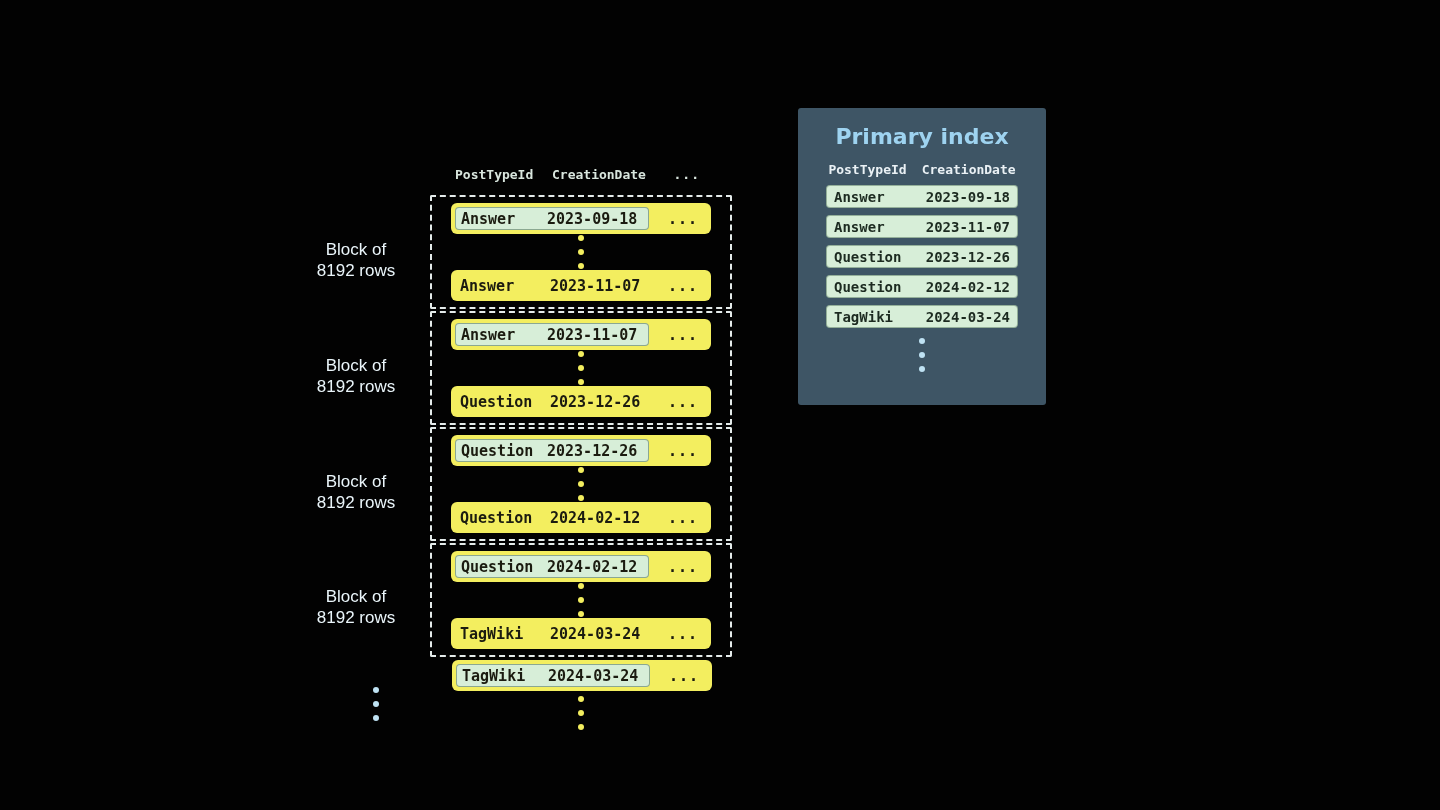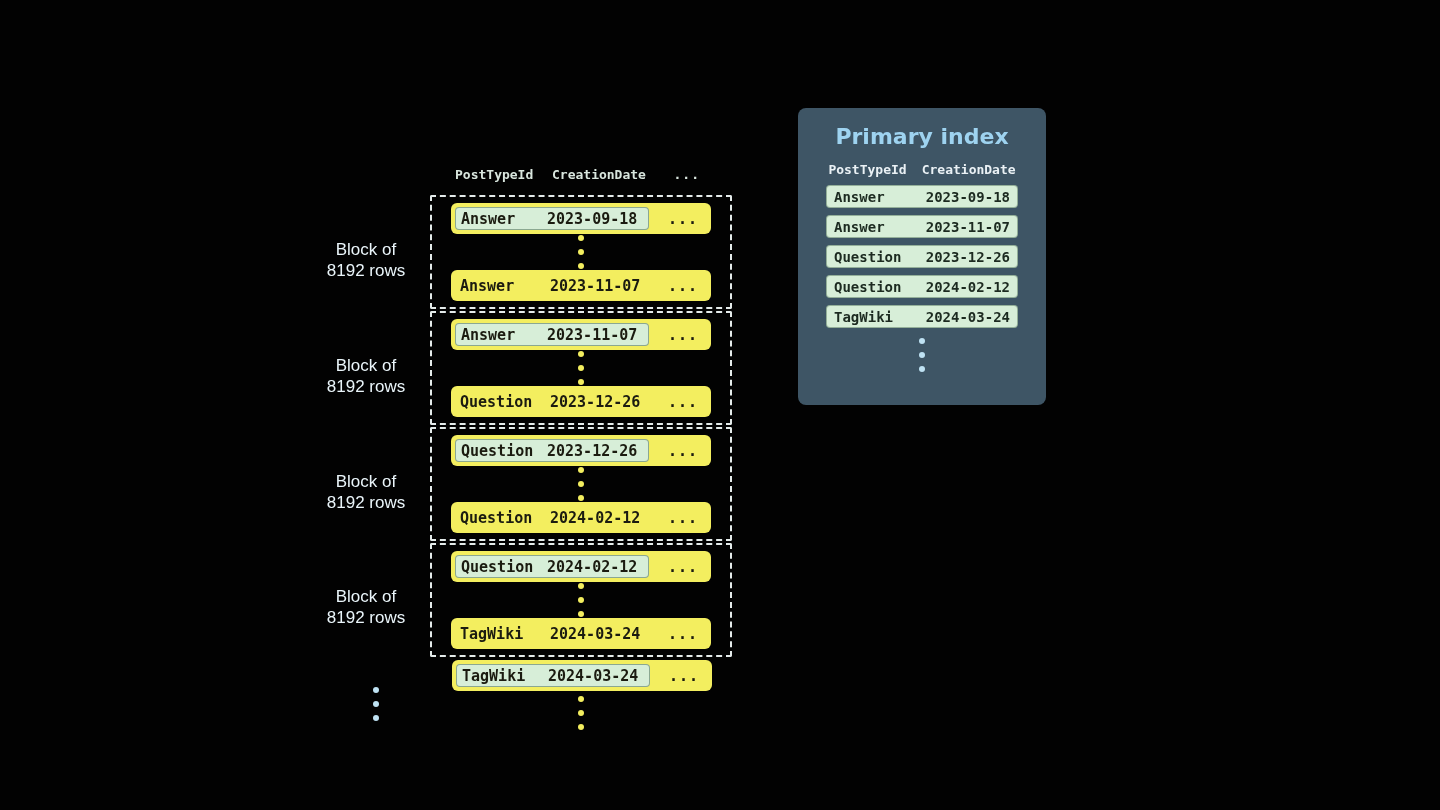--- a/index.html
+++ b/index.html
@@ -27,21 +27,21 @@
     display: flex; align-items: center;
     font-family: "DejaVu Sans Mono", monospace;
     font-size: 13px; font-weight: 600;
     color: #d9e6de;
   }
   .pt-header .h-type { width: 97px; padding-left: 3px; }
   .pt-header .h-rest { margin-left: auto; padding-right: 14px; letter-spacing: 1px; }
 
   .blk-label {
     position: absolute;
-    left: 306px; width: 120px;
+    left: 296px; width: 120px;
     text-align: center;
     color: #eaf5fa;
     font-size: 17px; line-height: 21px;
   }
 
   .block {
     position: absolute;
     left: 430px; width: 302px; height: 114px;
     box-sizing: border-box;
     border: 2px dashed #e4ebea;
@@ -85,21 +85,21 @@
   .vdots.abs { position: absolute; }
 
   .overflow-row { position: absolute; left: 452px; top: 660px; }
 
   
   .panel {
     position: absolute;
     left: 798px; top: 108px;
     width: 248px; height: 297px;
     background: #3e5565;
-    border-radius: 8px;
+    border-radius: 3px;
     box-sizing: border-box;
     display: flex; flex-direction: column; align-items: center;
   }
   .panel-title {
     margin-top: 16px;
     font-size: 22px; font-weight: 700;
     color: #9ed3f0;
     font-family: "DejaVu Sans", "Liberation Sans", sans-serif;
   }
   .panel-header {

